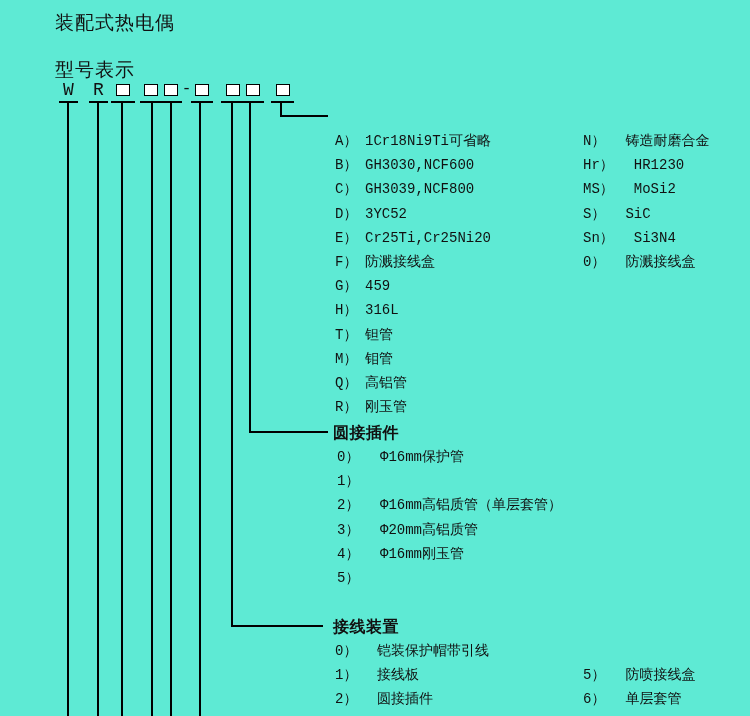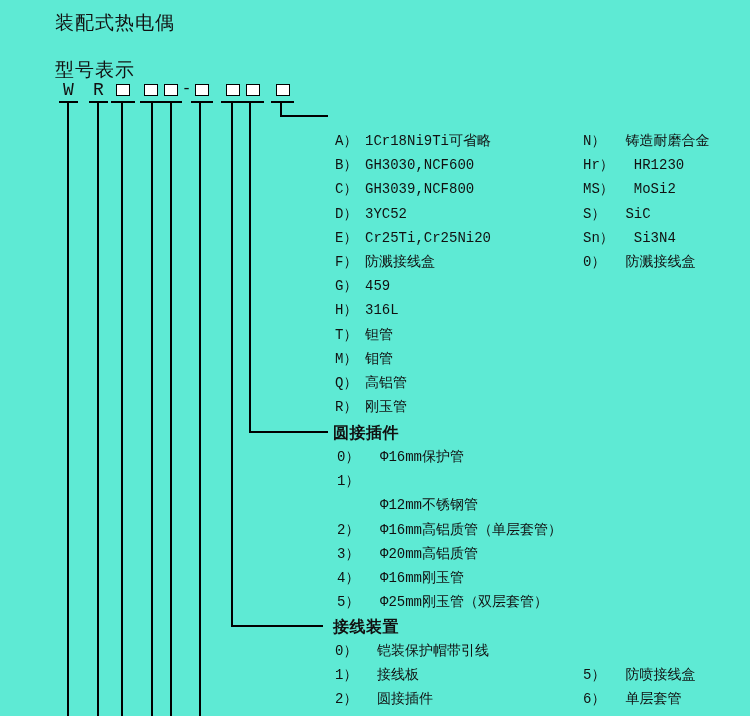--- a/index.html
+++ b/index.html
@@ -202,38 +202,33 @@
   <div class="item-list dia" style="left:337px;top:445px;width:400px;">
 
   <div class="item-row">
       <span class="item-code">0）</span>
       <span class="item-value">Φ16mm保护管</span>
     </div>
       <div class="item-row">
       <span class="item-code">1）</span>
     </div>
       <div class="item-row">
-      <span class="item-code"></span>
-      <span class="item-value">Φ12mm不锈钢管</span>
-    </div>
-      <div class="item-row">
       <span class="item-code">2）</span>
       <span class="item-value">Φ16mm高铝质管（单层套管）</span>
     </div>
       <div class="item-row">
       <span class="item-code">3）</span>
       <span class="item-value">Φ20mm高铝质管</span>
     </div>
       <div class="item-row">
       <span class="item-code">4）</span>
       <span class="item-value">Φ16mm刚玉管</span>
     </div>
       <div class="item-row">
       <span class="item-code">5）</span>
-      <span class="item-value">Φ25mm刚玉管（双层套管）</span>
     </div>
     </div>
 
   <div class="branch-heading" style="top:617px;font-family:Liberation Mono, monospace;">接线装置</div>
   <div class="item-list ter" style="left:335px;top:639px;width:400px;">
 
   <div class="item-row">
       <span class="item-code">0）</span>
       <span class="item-value">铠装保护帽带引线</span>
       <span class="item-rcol">

